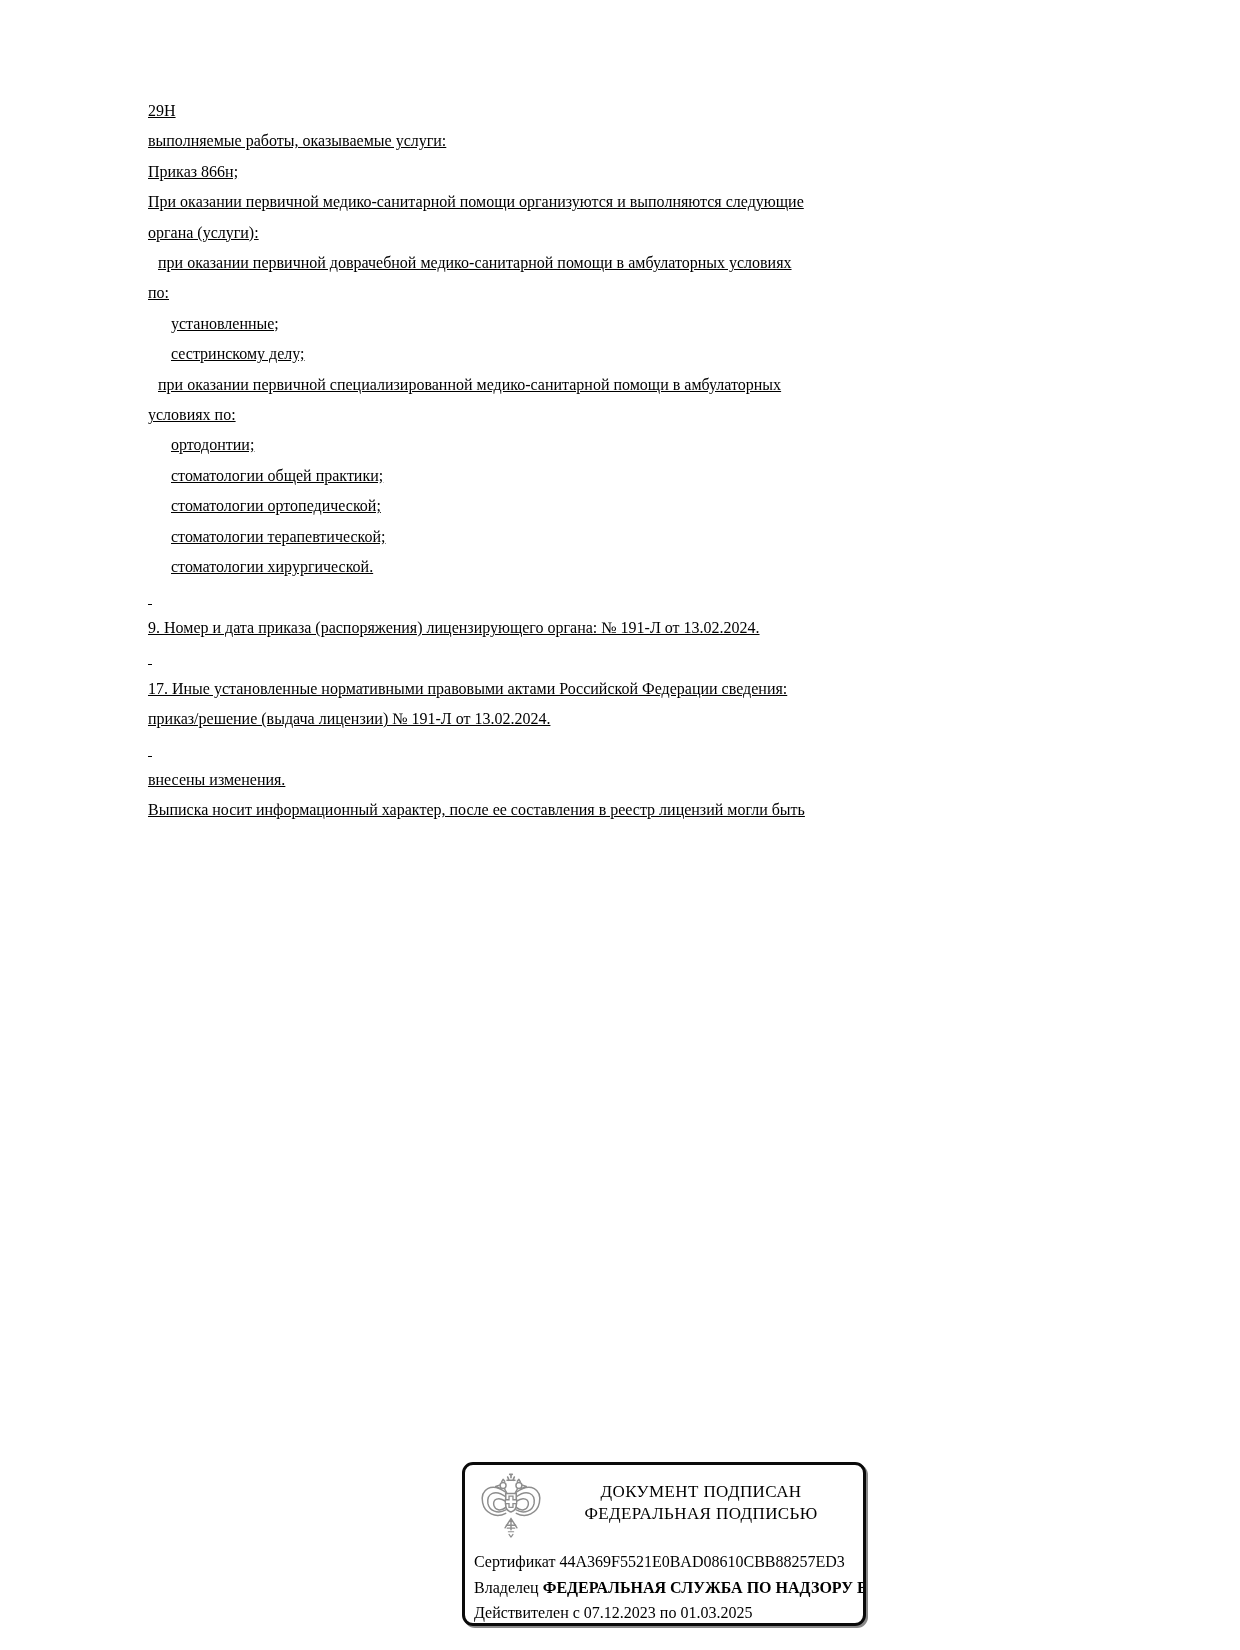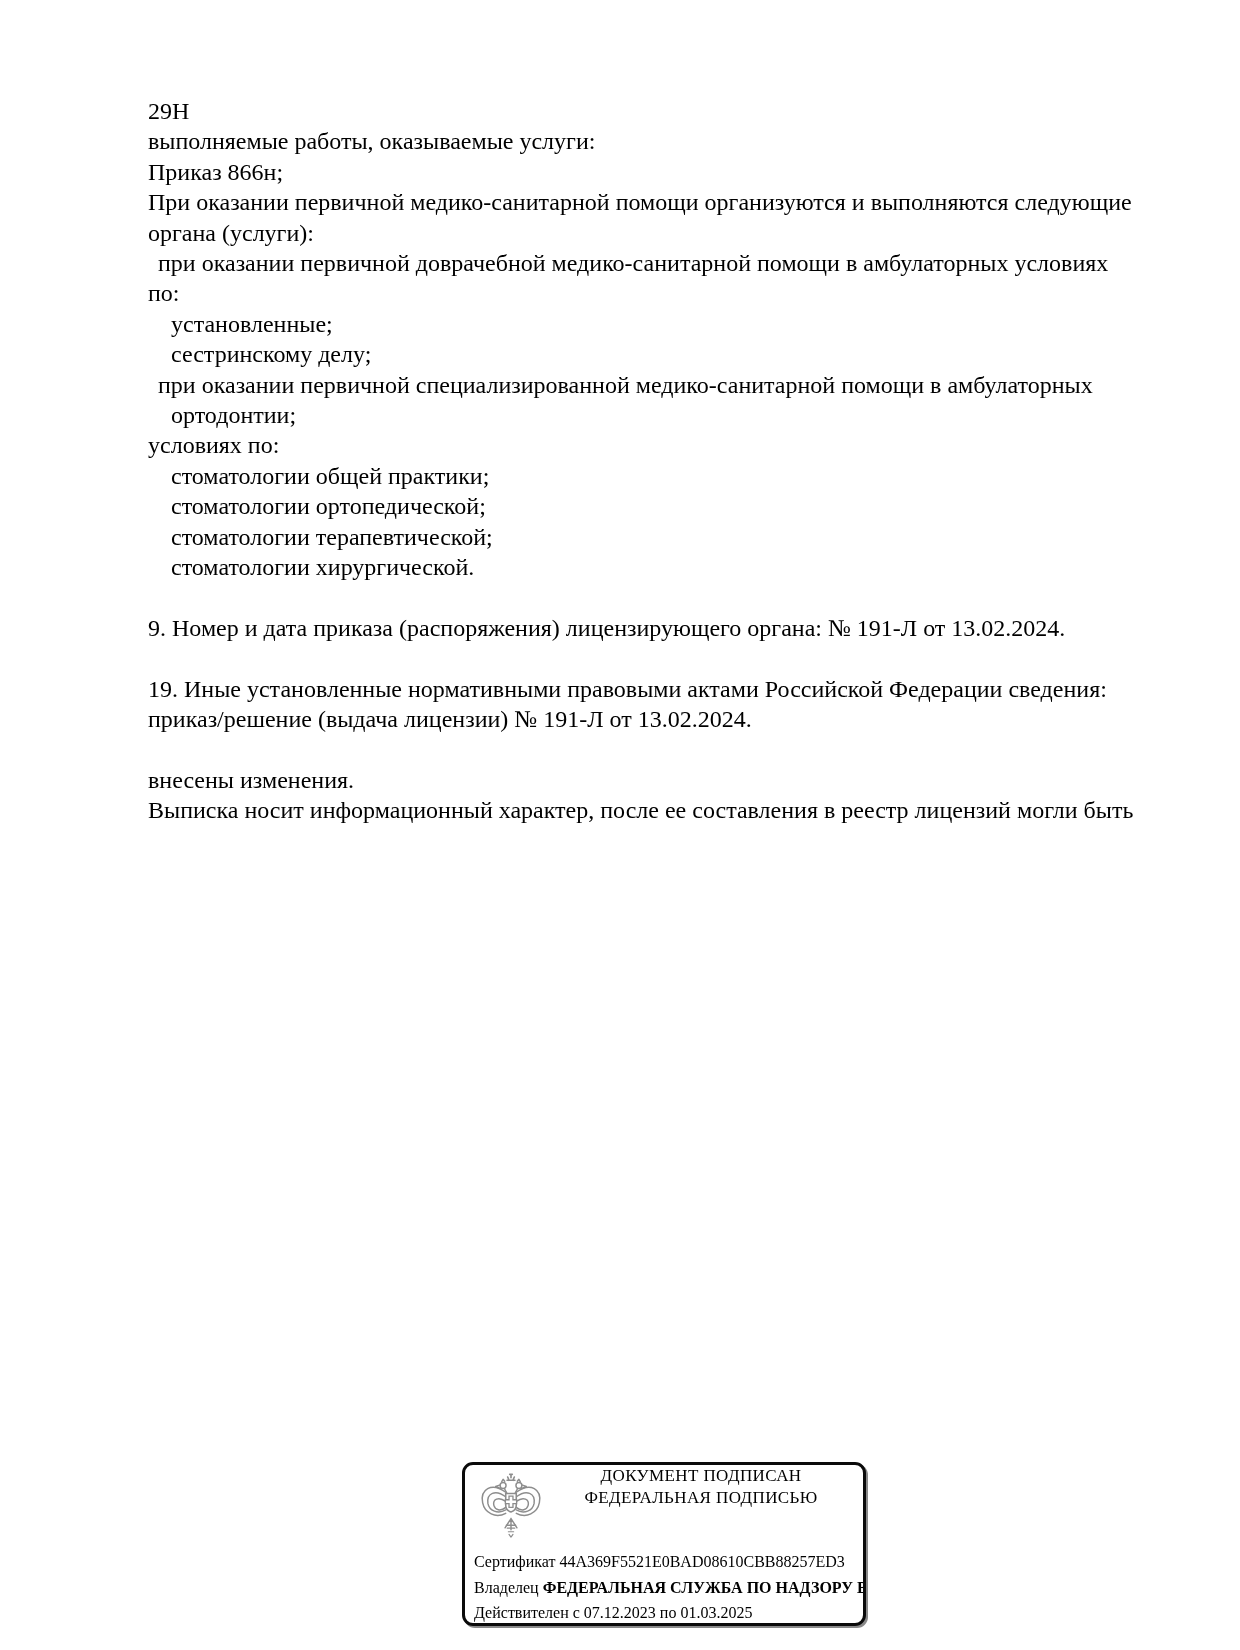--- a/index.html
+++ b/index.html
@@ -12,22 +12,23 @@
     color: #000000;
     overflow: hidden;
   }
 
   
   .doc-body {
     position: absolute;
     left: 148px;
     top: 96px;
     width: 990px;
-    font-size: 24px;
+    font-size: 16px;
     line-height: 30.4px;
+    text-decoration: underline;
   }
   .doc-body .line { white-space: pre; min-height: 30.4px; }
   .doc-body .ind1 { padding-left: 10px; }
   .doc-body .ind2 { padding-left: 23px; }
 
   
   .stamp {
     position: absolute;
     left: 462px;
     top: 1462px;
@@ -42,21 +43,21 @@
   .stamp .emblem {
     position: absolute;
     left: 13px;
     top: 6px;
     width: 66px;
     height: 74px;
   }
   .stamp .stamp-title {
     position: absolute;
     left: 88px;
-    top: 0;
+    top: 16px;
     width: 296px;
     text-align: center;
     font-size: 17px;
     line-height: 22px;
     letter-spacing: 0.4px;
   }
   .stamp .cert {
     position: absolute;
     left: 9px;
     top: 84px;
@@ -74,30 +75,30 @@
     <div class="line">29Н</div>
     <div class="line">выполняемые работы, оказываемые услуги:</div>
     <div class="line">Приказ 866н;</div>
     <div class="line">При оказании первичной медико-санитарной помощи организуются и выполняются следующие</div>
     <div class="line">органа (услуги):</div>
     <div class="line ind1">при оказании первичной доврачебной медико-санитарной помощи в амбулаторных условиях</div>
     <div class="line">по:</div>
     <div class="line ind2">установленные;</div>
     <div class="line ind2">сестринскому делу;</div>
     <div class="line ind1">при оказании первичной специализированной медико-санитарной помощи в амбулаторных</div>
+    <div class="line">условиях по:</div>
     <div class="line ind2">ортодонтии;</div>
-    <div class="line">условиях по:</div>
     <div class="line ind2">стоматологии общей практики;</div>
     <div class="line ind2">стоматологии ортопедической;</div>
     <div class="line ind2">стоматологии терапевтической;</div>
     <div class="line ind2">стоматологии хирургической.</div>
     <div class="line">&nbsp;</div>
     <div class="line">9. Номер и дата приказа (распоряжения) лицензирующего органа: № 191-Л от 13.02.2024.</div>
     <div class="line">&nbsp;</div>
-    <div class="line">19. Иные установленные нормативными правовыми актами Российской Федерации сведения:</div>
+    <div class="line">17. Иные установленные нормативными правовыми актами Российской Федерации сведения:</div>
     <div class="line">приказ/решение (выдача лицензии) № 191-Л от 13.02.2024.</div>
     <div class="line">&nbsp;</div>
     <div class="line">внесены изменения.</div>
     <div class="line">Выписка носит информационный характер, после ее составления в реестр лицензий могли быть</div>
   </div>
 
 <div class="stamp">
 
   <div class="emblem">
     <svg viewBox="0 0 100 112" width="66" height="74" xmlns="http://www.w3.org/2000/svg">

